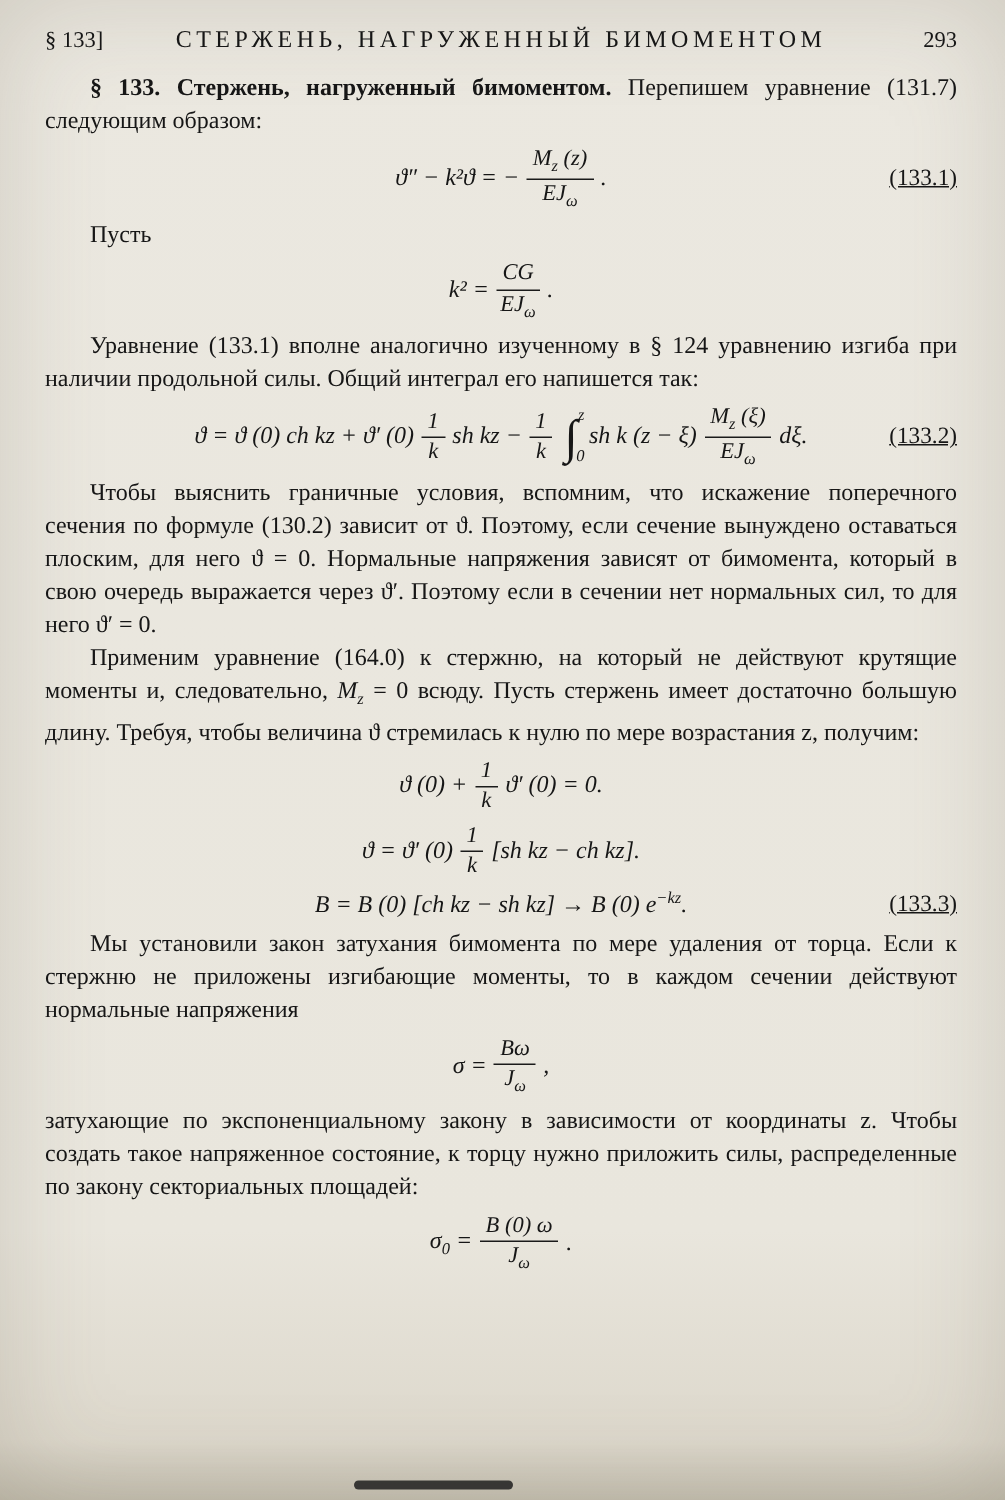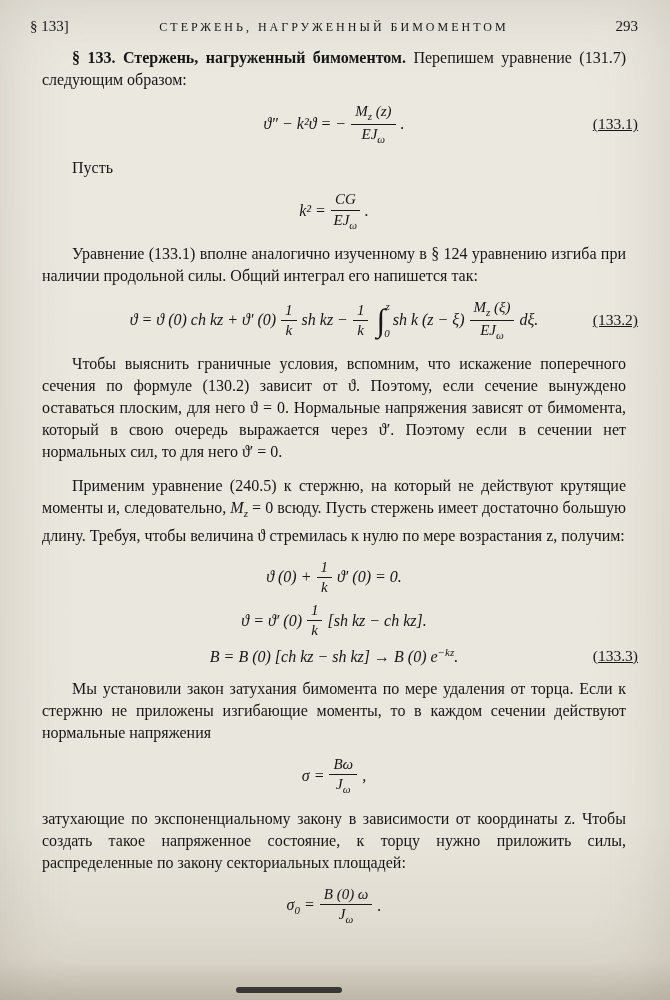--- a/index.html
+++ b/index.html
@@ -10,23 +10,23 @@
   }
   .page{
     position:relative;width:670px;height:1000px;box-sizing:border-box;
     padding:18px 32px 0 30px;
     background:linear-gradient(180deg,#ebe8e0 0%,#e9e6dd 82%,#ddd8cc 96%,#c6c1b2 100%);
     color:#161616;overflow:hidden;
     box-shadow:inset 0 0 70px rgba(110,100,80,.22);
   }
   .header{display:flex;align-items:baseline;margin-bottom:12px;gap:41px;}
   .h-sec{width:92px;font-size:15px;}
-  .h-title{flex:1;text-align:right;font-size:12px;letter-spacing:3px;white-space:nowrap;}
+  .h-title{flex:1;text-align:right;font-size:16px;letter-spacing:3px;white-space:nowrap;}
   .h-page{width:92px;text-align:right;font-size:15px;}
-  .para{margin:12px;font-size:16px;line-height:22px;text-align:justify;text-indent:30px;}
+  .para{margin:0;font-size:16px;line-height:22px;text-align:justify;text-indent:30px;}
   .para.cont{text-indent:0;}
   .lead{font-weight:bold;}
   .vit{font-style:italic;}
   sub{font-size:11px;}
   sup{font-size:11px;}
   .eq{position:relative;text-align:center;font-style:italic;font-size:16px;margin:6px 0;}
   .eq-body{display:inline-flex;align-items:center;white-space:pre;vertical-align:middle;}
   .eq-num{
     position:absolute;right:0;top:50%;transform:translateY(-50%);
     font-style:normal;font-size:15.5px;text-decoration:underline;
@@ -115,21 +115,21 @@
         <span class="num"><span>M</span><sub>z</sub><span> (ξ)</span></span>
         <span class="den"><span>EJ</span><sub>ω</sub></span>
       </span>
       <span class="tight">dξ.</span>
     </span>
     <span class="eq-num">(133.2)</span>
   </div>
 
   <p class="para">Чтобы выяснить граничные условия, вспомним, что искажение поперечного сечения по формуле (130.2) зависит от ϑ. Поэтому, если сечение вынуждено оставаться плоским, для него ϑ = 0. Нормальные напряжения зависят от бимомента, который в свою очередь выражается через ϑ′. Поэтому если в сечении нет нормальных сил, то для него ϑ′ = 0.</p>
 
-  <p class="para"><span>Применим уравнение (240.5) к стержню, на который не действуют крутящие моменты и, следовательно, </span><span class="vit">M</span><sub class="vit">z</sub><span> = 0 всюду. Пусть стержень имеет достаточно большую длину. Требуя, чтобы величина ϑ стремилась к нулю по мере возрастания z, получим:</span></p>
+  <p class="para"><span>Применим уравнение (164.0) к стержню, на который не действуют крутящие моменты и, следовательно, </span><span class="vit">M</span><sub class="vit">z</sub><span> = 0 всюду. Пусть стержень имеет достаточно большую длину. Требуя, чтобы величина ϑ стремилась к нулю по мере возрастания z, получим:</span></p>
 
   <div class="eq">
     <span class="eq-body">
       <span class="tight">ϑ (0) +</span>
       <span class="frac">
         <span class="num">1</span>
         <span class="den">k</span>
       </span>
       <span class="tight">ϑ′ (0) = 0.</span>
     </span>

